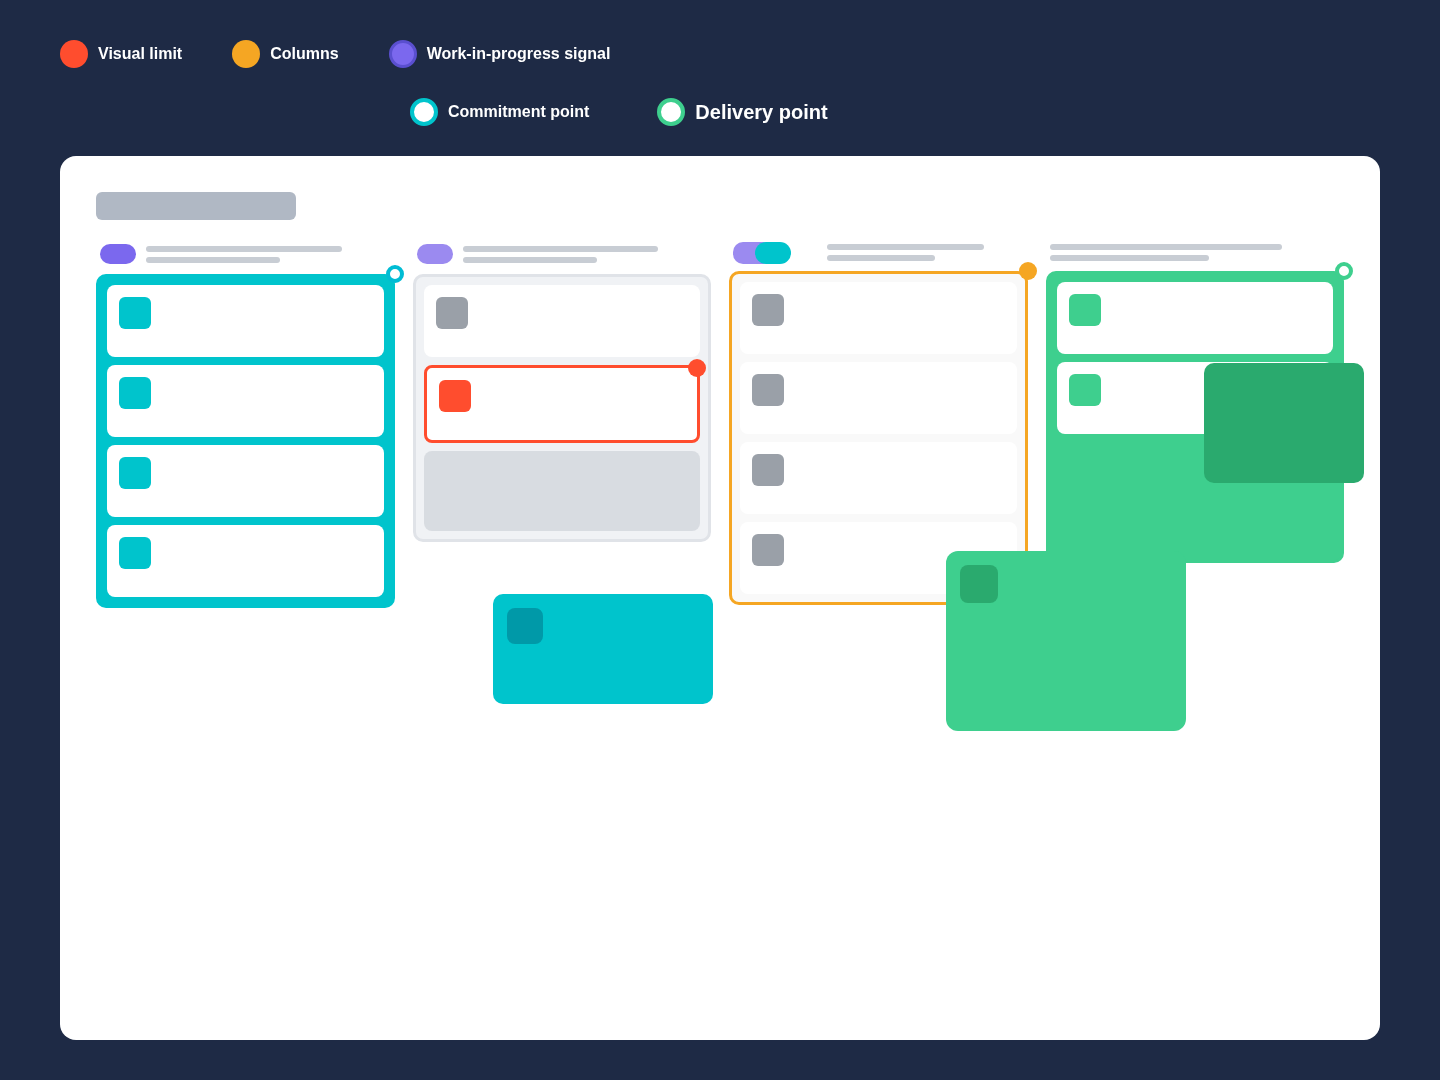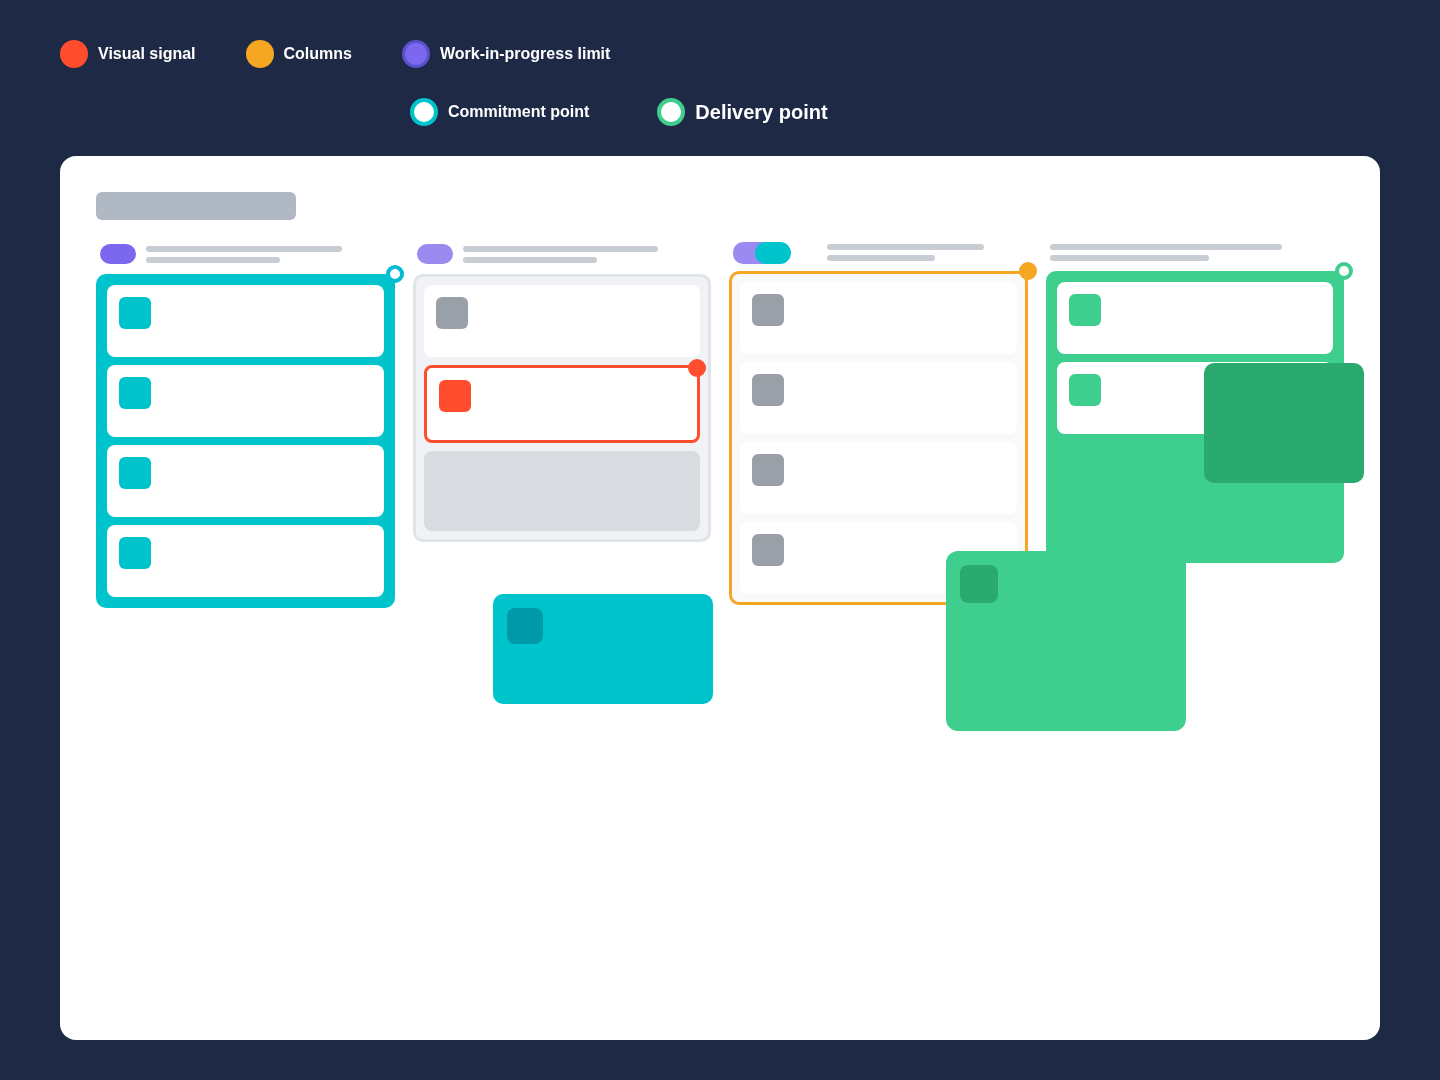--- a/index.html
+++ b/index.html
@@ -245,31 +245,31 @@
   </style>
 </head>
 <body>
 
 <div class="header">
   <div class="legend">
     <div class="legend-row">
 
       <div class="legend-item">
         <div class="legend-dot red"></div>
-        <span style="color:#1e2a45;font-size:16px;font-weight:700;color:white;">Visual signal</span>
+        <span style="color:#1e2a45;font-size:16px;font-weight:700;color:white;">Visual limit</span>
       </div>
 
       <div class="legend-item">
         <div class="legend-dot yellow"></div>
         <span style="color:white;font-size:16px;font-weight:700;">Columns</span>
       </div>
 
       <div class="legend-item">
         <div class="legend-dot purple"></div>
-        <span style="color:white;font-size:16px;font-weight:700;">Work-in-progress limit</span>
+        <span style="color:white;font-size:16px;font-weight:700;">Work-in-progress signal</span>
       </div>
     </div>
   </div>
 </div>
 
 <div style="display:flex; margin-left: 350px; margin-bottom: 30px; gap: 68px;">
   <div class="legend-item">
     <div class="legend-dot teal"></div>
     <span style="color:white;font-size:16px;font-weight:700;">Commitment point</span>
   </div>

